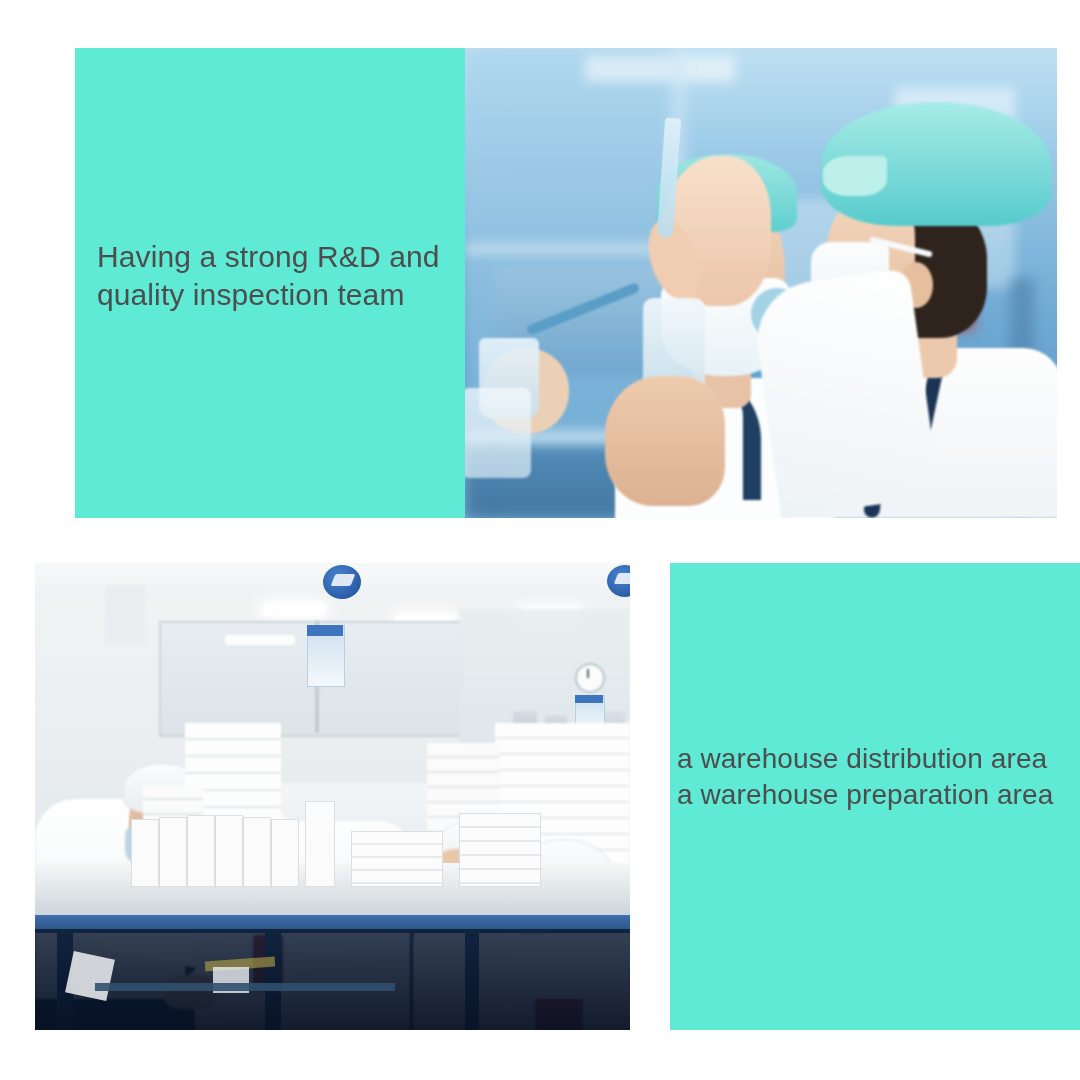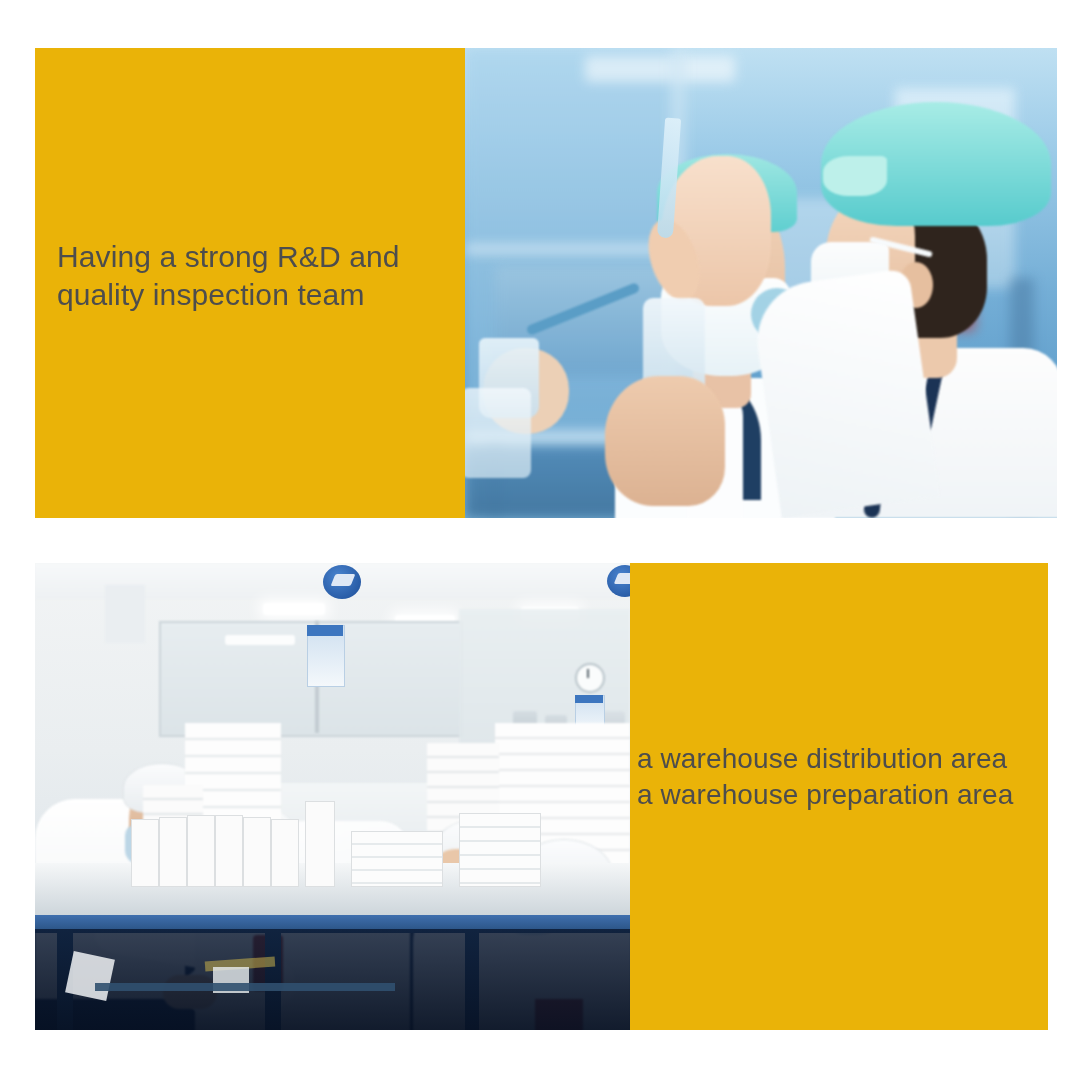--- a/index.html
+++ b/index.html
@@ -6,21 +6,21 @@
   body{
     width:1080px;height:1080px;
     background:#ffffff;
     font-family:"Liberation Sans","DejaVu Sans",sans-serif;
     overflow:hidden;
     position:relative;
   }
 
   
   .panel{position:absolute;overflow:hidden;}
-  .gray{background:#eab308;}
+  .gray{background:#5eead4;margin-left:40px;}
 
   
   #section-top{position:absolute;left:0;top:0;width:1080px;height:540px;}
 
   #top-text-panel{left:35px;top:48px;width:430px;height:470px;}
   #top-caption{
     position:absolute;left:22px;top:190px;width:396px;
     color:#4d4d4d;font-size:30px;line-height:38px;font-weight:300;
     letter-spacing:.1px;white-space:pre-line;
   }

